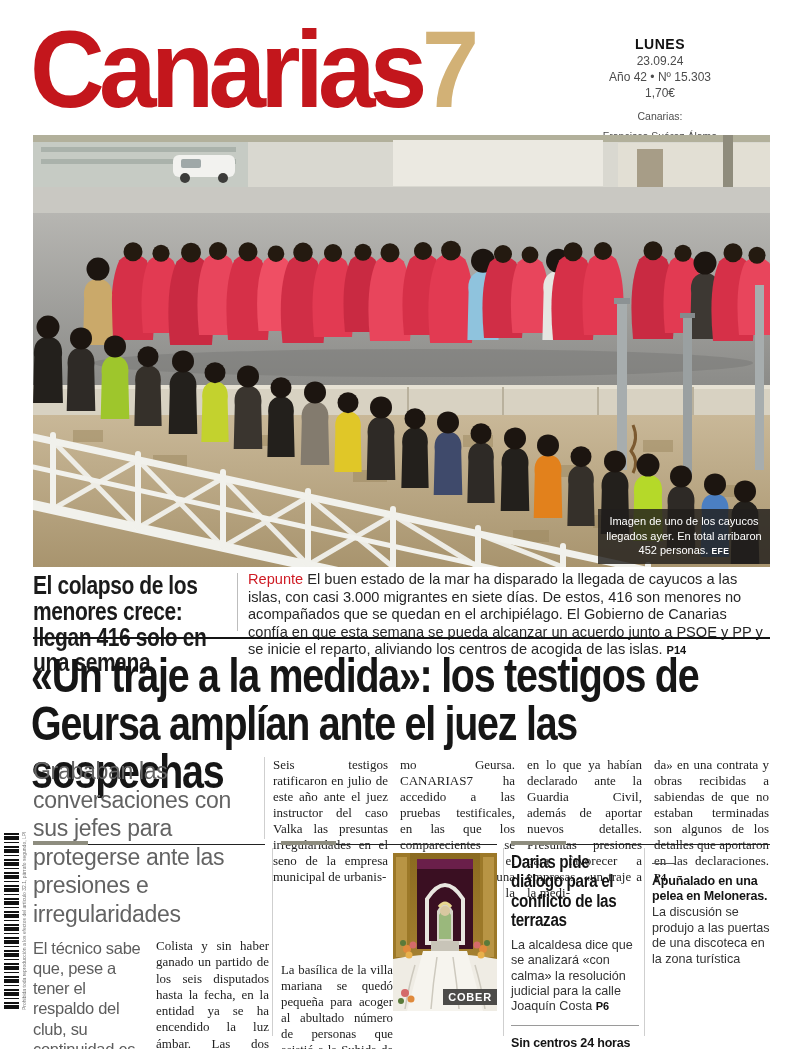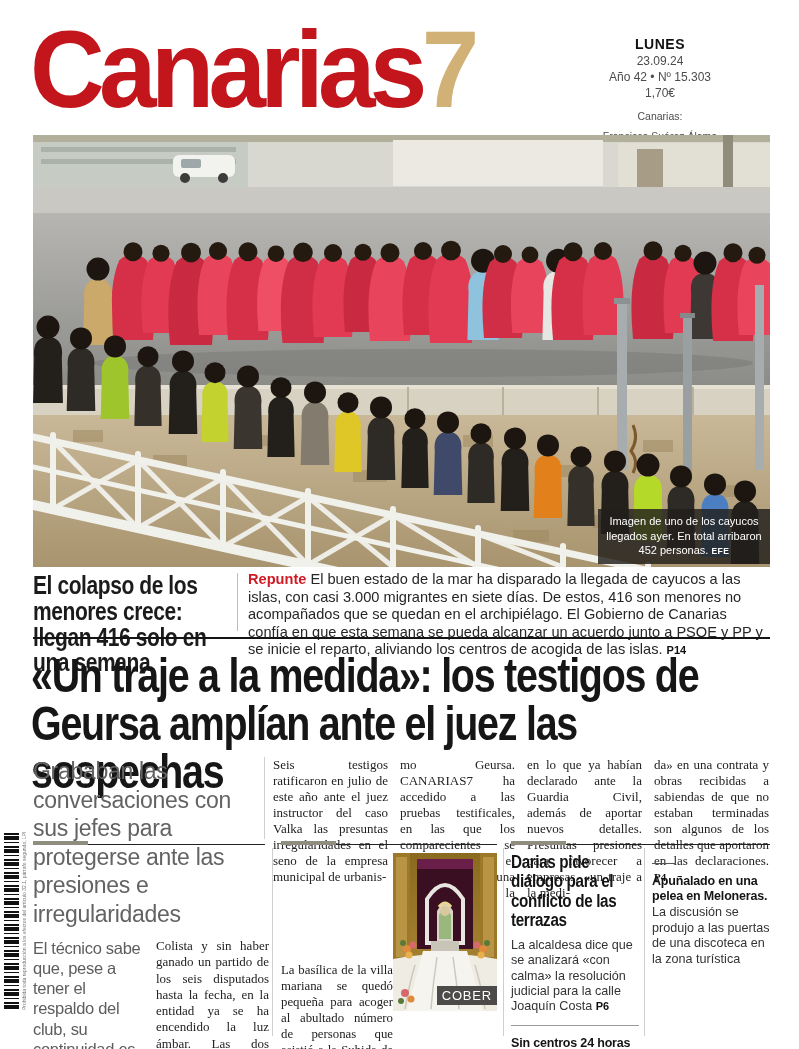--- a/index.html
+++ b/index.html
@@ -26,21 +26,21 @@
   .caption{position:absolute;right:0;bottom:3px;width:172px;background:rgba(33,31,28,.82);
            color:#fff;font-size:11px;line-height:1.32;text-align:center;padding:5px 8px 6px;}
   .caption .credit{font-weight:bold;font-size:8.5px;letter-spacing:.5px;}
 
   
   .lead-row{position:absolute;left:33px;top:571px;width:737px;height:63px;}
   .lead-head{position:absolute;left:0;top:2px;width:252px;font-weight:bold;font-size:25px;line-height:1.03;
              color:var(--text_dark);transform:scaleX(.84);transform-origin:0 0;letter-spacing:-.5px;}
   .lead-vr{position:absolute;left:204px;top:2px;width:1px;height:58px;background:#bdbdbd;}
   .lead-sum{position:absolute;left:215px;top:0;width:522px;font-size:14.6px;line-height:1.2;color:#262626;}
-  .kicker{color:var(--kicker_red);font-weight:bold;text-align:right;}
+  .kicker{color:var(--kicker_red);font-weight:normal;text-align:right;}
   .pref{font-weight:bold;font-size:11px;color:#111;}
 
   .big-rule{position:absolute;left:33px;top:637px;width:737px;height:2px;background:#141414;}
 
   
   .main-head{position:absolute;left:31px;top:652px;width:737px;font-weight:bold;font-size:48px;line-height:1.0;
              color:#161616;letter-spacing:-1.5px;transform:scaleX(.82);transform-origin:0 0;width:898px;}
   .sub-row{position:absolute;left:33px;top:757px;width:737px;height:86px;}
   .subhead{position:absolute;left:0;top:0;width:226px;font-size:23px;line-height:1.24;color:var(--subhead_gray);letter-spacing:-.3px;}
   .sub-vr{position:absolute;left:231px;top:0;width:1px;height:82px;background:#cfcfcf;}
@@ -58,22 +58,22 @@
   .sports .blk-h{font-size:23.5px;line-height:1.05;width:114%;}
   .sports-cols{position:absolute;left:33px;top:938px;width:236px;display:flex;gap:11px;}
   .sports-deck{width:112px;font-size:16.5px;line-height:1.22;color:#5d5d5d;letter-spacing:-.3px;}
   .sports-body{width:113px;font-family:"Liberation Serif",serif;font-size:13px;line-height:1.25;color:#222;text-align:justify;}
 
   .virgen{position:absolute;left:281px;top:853px;width:216px;}
   .virgen .blk-h{font-size:18.5px;line-height:1.1;width:128px;}
   .virgen-body{position:absolute;left:281px;top:963px;width:112px;font-family:"Liberation Serif",serif;
                font-size:12.8px;line-height:1.25;color:#222;text-align:justify;}
   .virgen-photo{position:absolute;left:393px;top:853px;width:104px;height:158px;overflow:hidden;}
-  .photo-credit{position:absolute;right:0;bottom:6px;background:#4c4b49;color:#fff;font-size:13px;
-                font-weight:normal;letter-spacing:.8px;padding:2px 5px;}
+  .photo-credit{position:absolute;right:0;bottom:6px;background:#4c4b49;color:#fff;font-size:11px;
+                font-weight:bold;letter-spacing:.8px;padding:2px 5px;}
 
   .darias{position:absolute;left:511px;top:853px;width:128px;}
   .darias .blk-h{font-size:17.5px;line-height:1.1;width:115%;}
   .brief-body{font-size:12.6px;line-height:1.22;color:#333;}
   .darias .brief-body{margin-top:8px;}
   .mini-rule{height:1px;background:#9a9a9a;margin:10px 0 9px;width:100%;}
   .mini-rule.short{width:24px;background:#555;}
   .lead-in{font-weight:bold;color:#141414;font-size:13.6px;line-height:1.12;letter-spacing:-.2px;
            transform:scaleX(.92);transform-origin:0 0;width:108%;}
 

